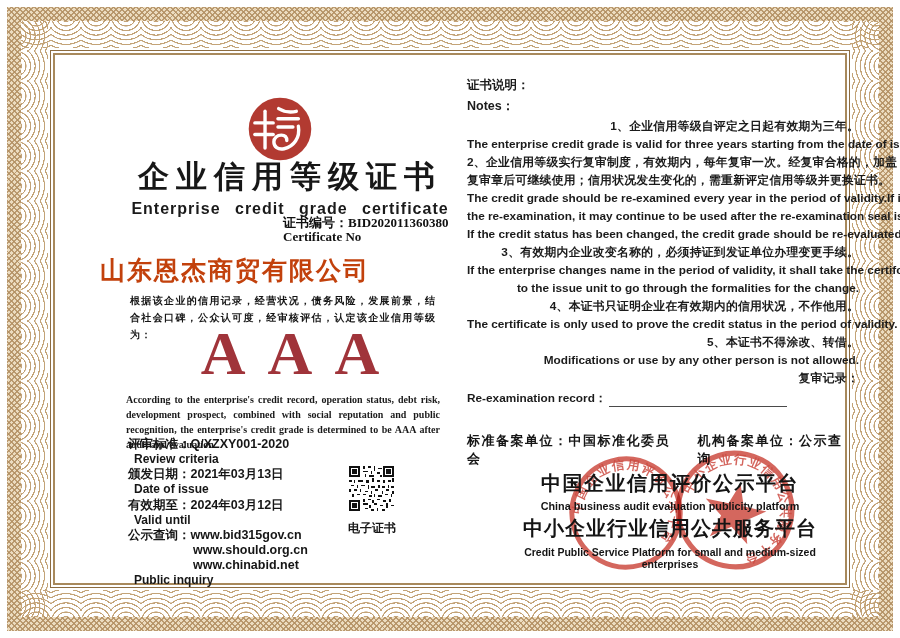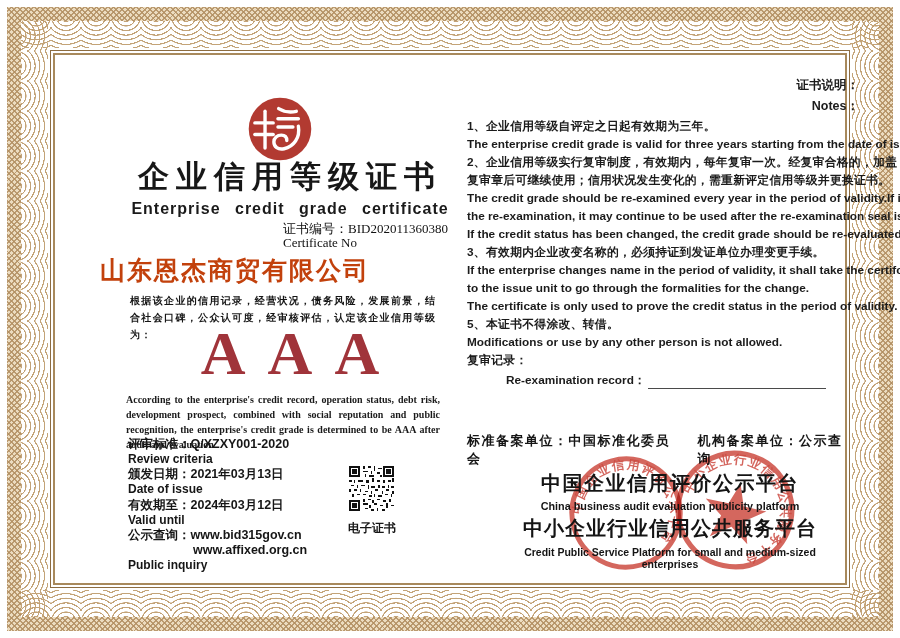--- a/index.html
+++ b/index.html
@@ -32,41 +32,41 @@
   
   .content{position:absolute;inset:0;z-index:3;}
   .abs{position:absolute;}
 
   
   .logo{left:246px;top:95px;width:68px;height:68px;}
   .title{left:100px;top:156px;width:380px;text-align:center;font-size:31px;font-weight:bold;
          letter-spacing:7px;color:#171717;font-family:"Liberation Serif",serif;}
   .subtitle{left:100px;top:200px;width:380px;text-align:center;font-size:16px;font-weight:bold;
          word-spacing:9px;letter-spacing:1px;color:#1a1a1a;}
-  .certno{left:283px;top:222px;font-family:"Liberation Serif",serif;font-weight:normal;font-size:13px;line-height:14px;color:#111;}
+  .certno{left:283px;top:216px;font-family:"Liberation Serif",serif;font-weight:bold;font-size:13px;line-height:14px;color:#111;}
   .company{left:100px;top:254px;width:380px;font-size:25px;font-weight:bold;letter-spacing:2px;color:#c2410c;}
   .statement-cn{left:130px;top:292px;width:306px;font-size:10px;font-weight:bold;line-height:17px;
          text-align:justify;letter-spacing:1px;color:#161616;}
   .grade{left:100px;top:318px;width:380px;text-align:center;font-family:"Liberation Serif",serif;
          font-size:62px;font-weight:bold;letter-spacing:22px;text-indent:22px;color:#a0343a;}
   .statement-en{left:126px;top:392px;width:314px;font-family:"Liberation Serif",serif;font-size:10px;
          font-weight:bold;line-height:15px;text-align:justify;color:#1a1a1a;}
   .meta-g{left:128px;font-size:12.5px;font-weight:bold;line-height:15px;color:#161616;}
-  .meta-en{font-size:12px;}
+  .meta-en{font-size:12px;margin-left:6px;}
   .url-ind{padding-left:65px;}
   .qr{left:349px;top:466px;width:45px;height:45px;}
   .qr-label{left:340px;top:520px;width:64px;text-align:center;font-size:12px;font-weight:bold;color:#161616;}
 
   
   .notes{left:467px;top:77px;width:392px;color:#1b1b1b;}
-  .notes .nh{height:21px;font-size:12.5px;font-weight:bold;text-align:right;}
-  .notes .nl{height:18px;font-size:11.8px;white-space:nowrap;}
+  .notes .nh{height:21px;font-size:12.5px;font-weight:bold;}
+  .notes .nl{height:18px;font-size:11.8px;white-space:nowrap;text-align:right;}
   .notes .cn{font-weight:600;letter-spacing:.3px;}
   .notes .en{font-weight:bold;}
-  .rx-row{display:flex;align-items:flex-end;margin-left:39px;}
+  .rx-row{display:flex;align-items:flex-end;}
   .rx-fill{flex:0 0 178px;border-bottom:1px solid #4a4a4a;height:13px;margin-left:2px;}
   .filing{left:467px;top:432px;width:382px;display:flex;justify-content:space-between;
           font-size:13px;font-weight:bold;letter-spacing:1.5px;color:#161616;gap:24px;}
   .platform{left:505px;top:470px;width:330px;text-align:center;z-index:5;color:#141414;}
   .platform .p-cn1{font-size:20px;font-weight:bold;letter-spacing:1.5px;}
   .platform .p-en1{font-size:10.8px;font-weight:bold;margin-top:3px;}
   .platform .p-cn2{font-size:20px;font-weight:bold;letter-spacing:1px;margin-top:3px;}
   .platform .p-en2{font-size:10.5px;font-weight:bold;margin-top:4px;}
   .stamp{z-index:4;mix-blend-mode:multiply;opacity:.88;}
   .stamp-left{left:567px;top:454px;width:118px;height:118px;transform:rotate(-16deg);}
@@ -120,21 +120,22 @@
     <div class="abs meta-g" style="top:467px;">
       <div><span>颁发日期：</span><span>2021年03月13日</span></div>
       <div class="meta-en">Date of issue</div>
     </div>
     <div class="abs meta-g" style="top:498px;">
       <div><span>有效期至：</span><span>2024年03月12日</span></div>
       <div class="meta-en">Valid until</div>
     </div>
     <div class="abs meta-g" style="top:528px;">
       <div><span>公示查询：</span><span>www.bid315gov.cn</span></div>
-      <div class="url-ind">www.affixed.org.cn</div>
+      <div class="url-ind">www.should.org.cn</div>
+      <div class="url-ind">www.chinabid.net</div>
       <div class="meta-en">Public inquiry</div>
     </div>
 
     <div class="abs qr">
       <svg viewBox="0 0 29 29" width="45" height="45" shape-rendering="crispEdges">
         <rect width="29" height="29" fill="#fff"></rect>
         <g fill="#111">
           <path fill-rule="evenodd" d="M0 0h7v7H0zM1 1v5h5V1z"></path>
             <rect x="2" y="2" width="3" height="3"></rect>
           <path fill-rule="evenodd" d="M22 0h7v7h-7zM23 1v5h5V1z"></path>
@@ -153,20 +154,21 @@
       <div class="nl cn">1、企业信用等级自评定之日起有效期为三年。</div>
       <div class="nl en">The enterprise credit grade is valid for three years starting from the date of issue.</div>
       <div class="nl cn">2、企业信用等级实行复审制度，有效期内，每年复审一次。经复审合格的，加盖</div>
       <div class="nl cn">复审章后可继续使用；信用状况发生变化的，需重新评定信用等级并更换证书。</div>
       <div class="nl en">The credit grade should be re-examined every year in the period of validity.If it passes</div>
       <div class="nl en">the re-examination, it may continue to be used after the re-examination seal is affixed;</div>
       <div class="nl en">If the credit status has been changed, the credit grade should be re-evaluated and the</div>
       <div class="nl cn">3、有效期内企业改变名称的，必须持证到发证单位办理变更手续。</div>
       <div class="nl en">If the enterprise changes name in the period of validity, it shall take the certifcate</div>
       <div class="nl en">to the issue unit to go through the formalities for the change.</div>
+      <div class="nl cn">4、本证书只证明企业在有效期内的信用状况，不作他用。</div>
       <div class="nl en">The certificate is only used to prove the credit status in the period of validity.</div>
       <div class="nl cn">5、本证书不得涂改、转借。</div>
       <div class="nl en">Modifications or use by any other person is not allowed.</div>
       <div class="nl cn">复审记录：</div>
       <div class="nl en rx-row">
         <span>Re-examination record：</span>
         <span class="rx-fill"></span>
       </div>
     </div>
 

